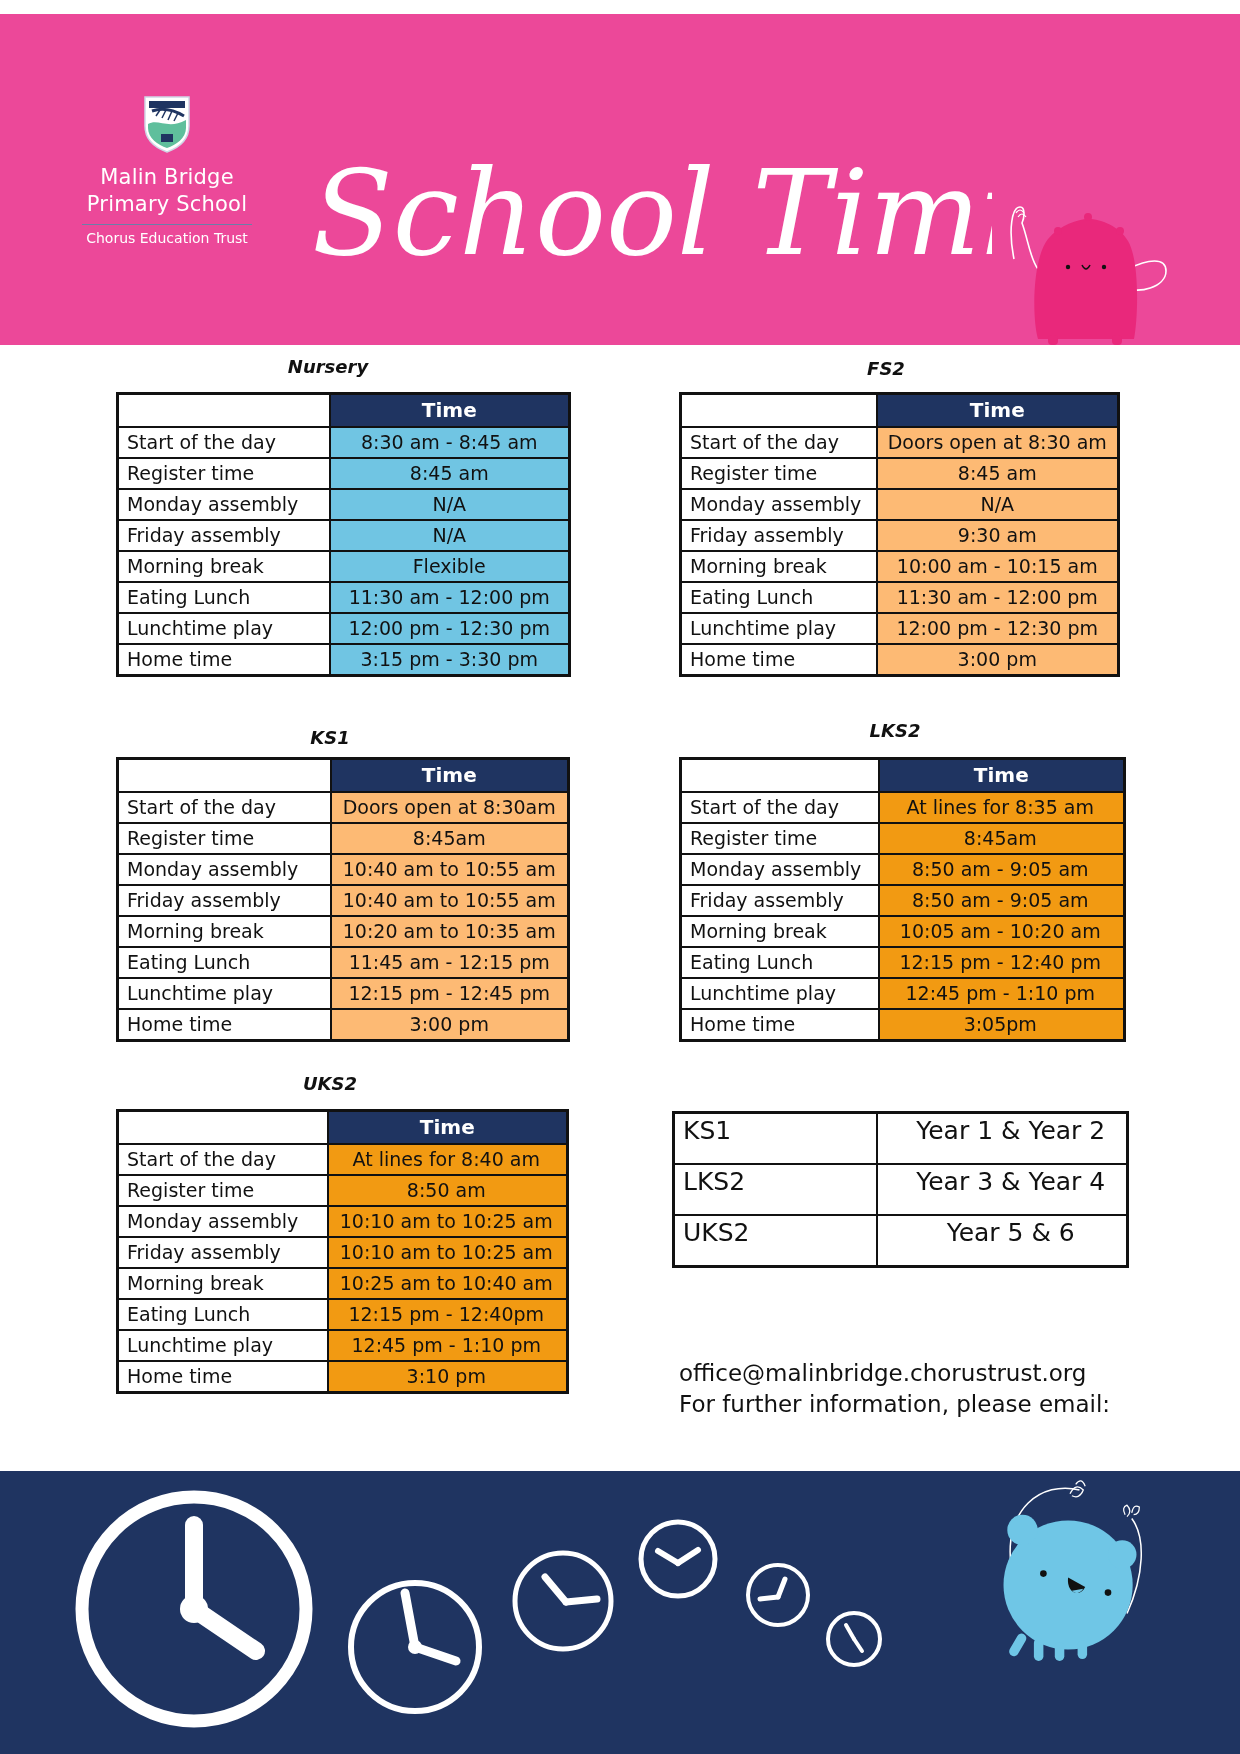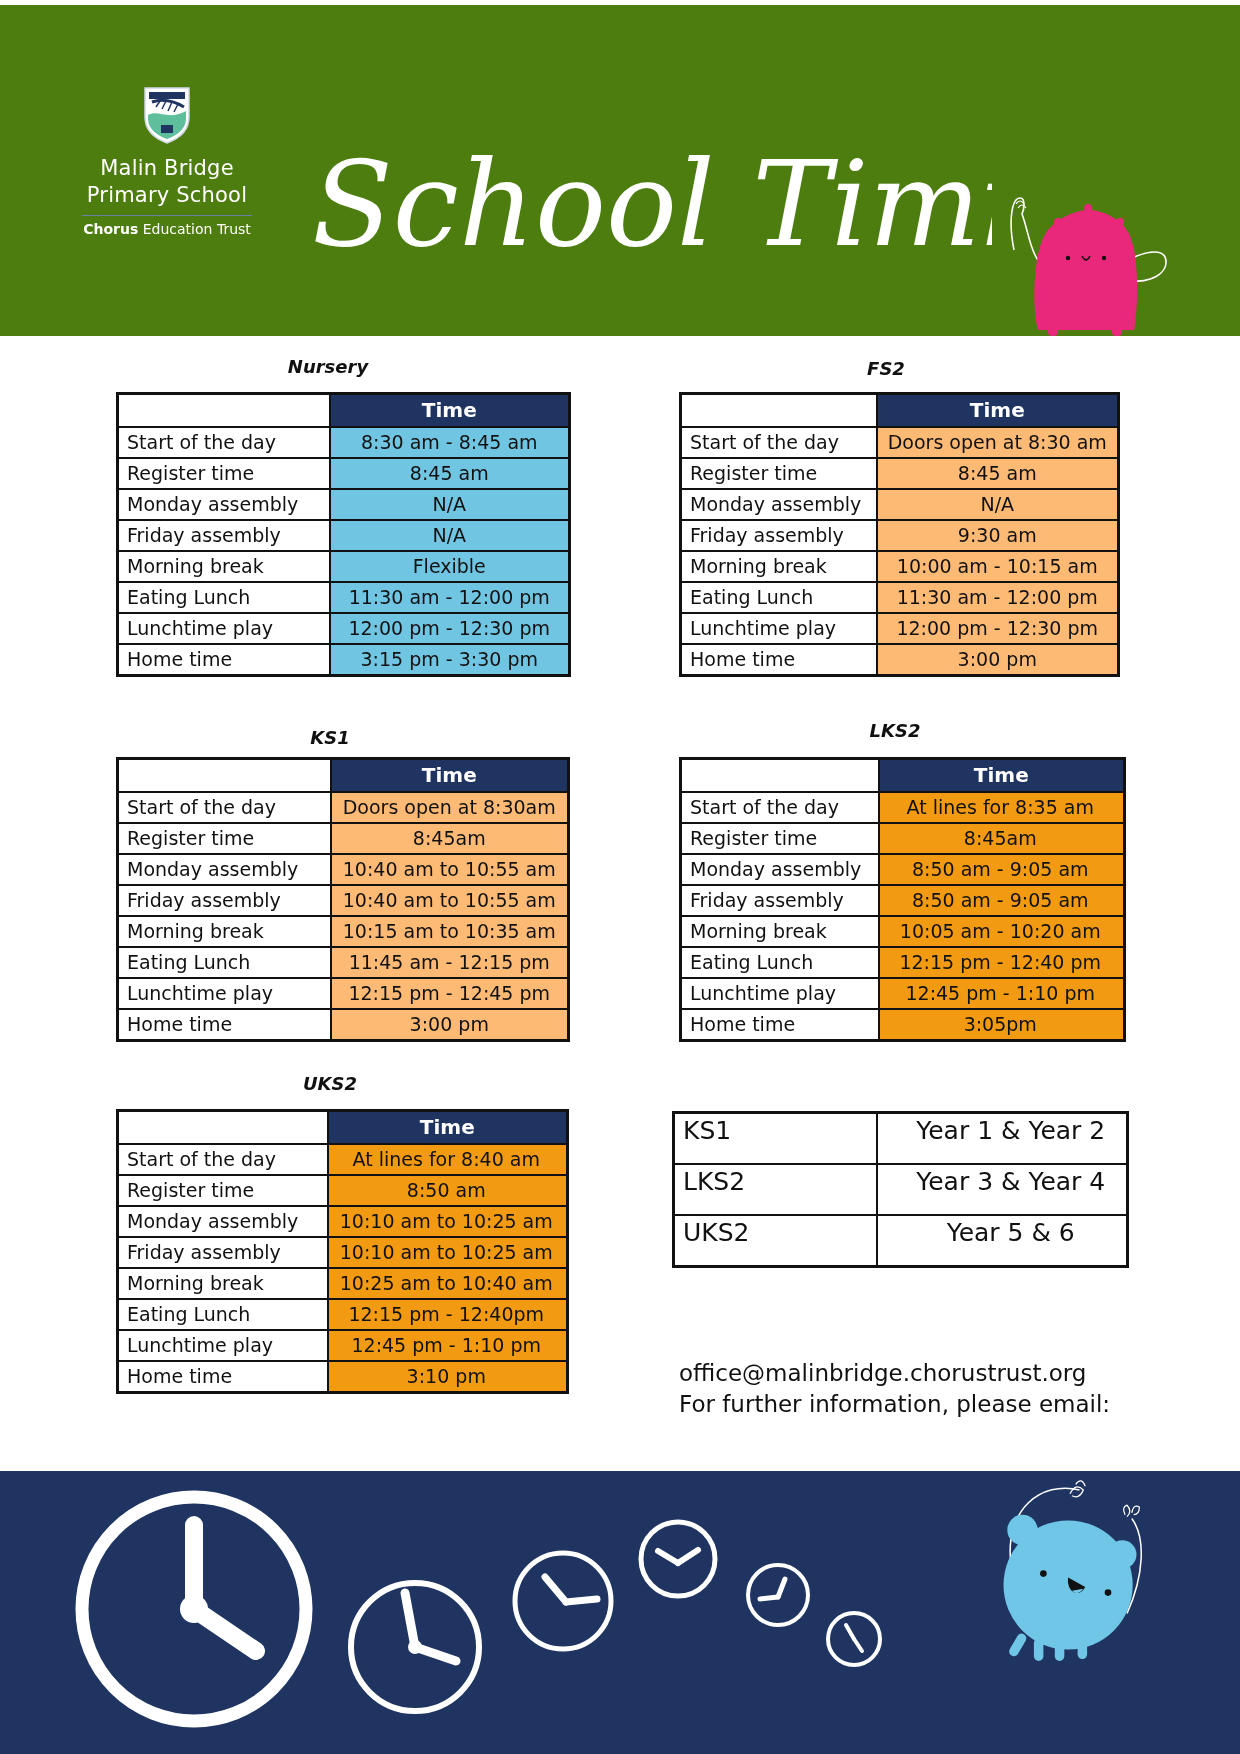--- a/index.html
+++ b/index.html
@@ -1,25 +1,25 @@
 <!DOCTYPE html>
 <html><head>
 <meta charset="utf-8">
 <style>
   html, body { margin:0; padding:0; }
   body { width:1240px; height:1754px; position:relative; background:#ffffff; overflow:hidden;
          font-family:"DejaVu Sans", "Liberation Sans", sans-serif; color:#111; }
-  .header { position:absolute; left:0; top:5px; width:1240px; height:331px; background:#4d7c0f; }
+  .header { position:absolute; left:0; top:14px; width:1240px; height:331px; background:#ec4899; }
   .footer { position:absolute; left:0; top:1471px; width:1240px; height:283px; background:#1f3461; }
   .logo { position:absolute; left:60px; top:80px; width:214px; text-align:center; color:#fff; }
   .logo .shield { display:block; margin:0 auto; width:50px; height:60px; }
   .logo .l1 { font-size:21px; line-height:27px; margin-top:10px; letter-spacing:0.2px; }
   .logo .rule { width:170px; height:1px; background:#6b7fa8; margin:6px auto 5px auto; }
   .logo .l3 { font-size:14px; line-height:16px; }
-  .logo .l3 b { font-weight:bold; }
+  .logo .l3 b { font-weight:normal; }
   .title { position:absolute; left:312px; top:120px; width:680px; height:200px; }
   .title svg text { font-family:"DejaVu Serif", serif; font-style:italic; }
   .monster-pink { position:absolute; left:998px; top:185px; width:180px; height:146px; }
   .monster-blue { position:absolute; left:980px; top:1480px; width:180px; height:190px; }
   .clocks { position:absolute; left:0; top:1471px; width:1000px; height:283px; }
 
   .section-title { position:absolute; font-weight:bold; font-size:18px; text-align:center; color:#111;font-style:italic; }
   table.tt { position:absolute; border-collapse:collapse; border:3px solid #111; table-layout:fixed; }
   table.tt th, table.tt td { border:2px solid #111; padding:0 8px; height:29px; font-size:19px; line-height:29px; white-space:nowrap; overflow:hidden; }
   table.tt th { background:#1f3461; color:#fff; font-weight:bold; height:31px; font-size:20px; }
@@ -194,21 +194,21 @@
   <tr>
         <td class="ev">Monday assembly</td>
         <td class="tm">10:40 am to 10:55 am</td>
       </tr>
   <tr>
         <td class="ev">Friday assembly</td>
         <td class="tm">10:40 am to 10:55 am</td>
       </tr>
   <tr>
         <td class="ev">Morning break</td>
-        <td class="tm">10:15 am to 10:35 am</td>
+        <td class="tm">10:20 am to 10:35 am</td>
       </tr>
   <tr>
         <td class="ev">Eating Lunch</td>
         <td class="tm">11:45 am - 12:15 pm</td>
       </tr>
   <tr>
         <td class="ev">Lunchtime play</td>
         <td class="tm">12:15 pm - 12:45 pm</td>
       </tr>
   <tr>

